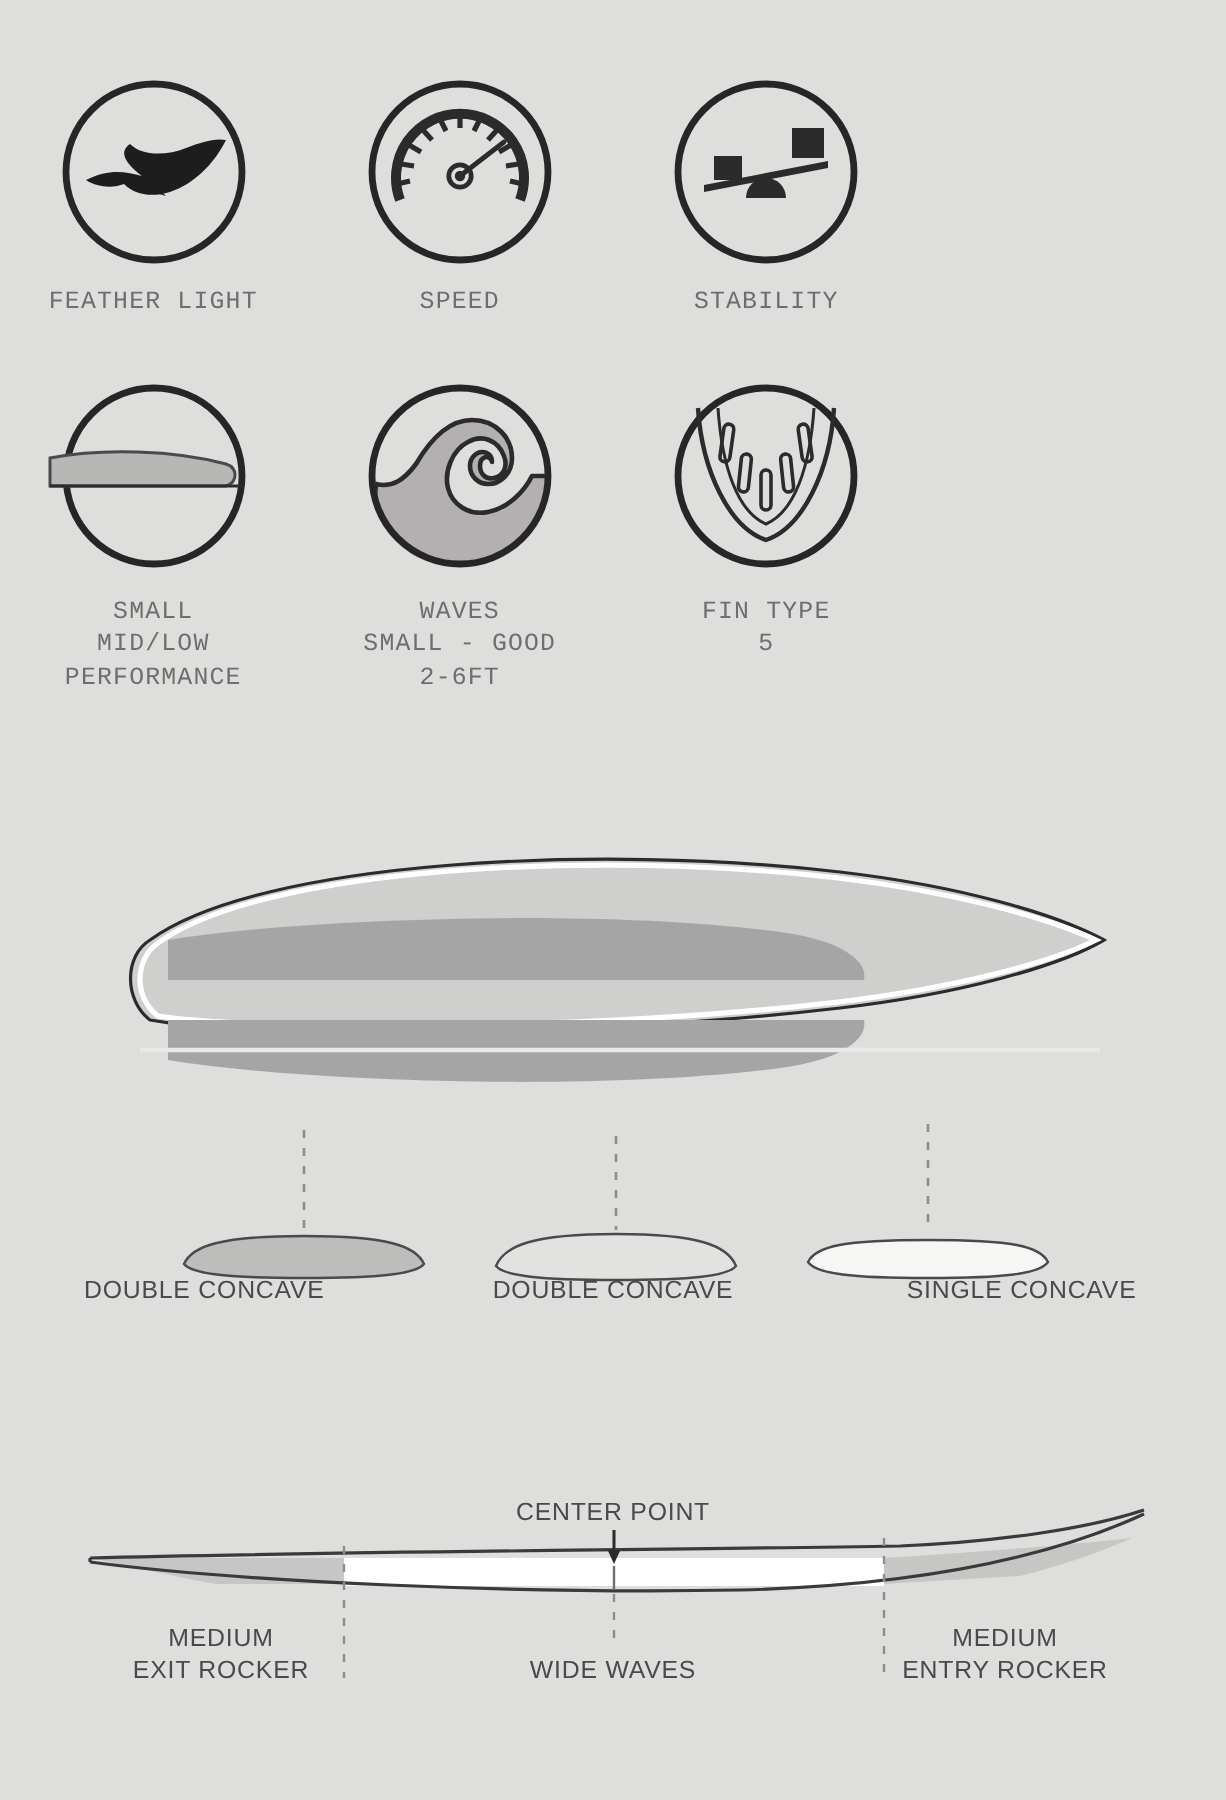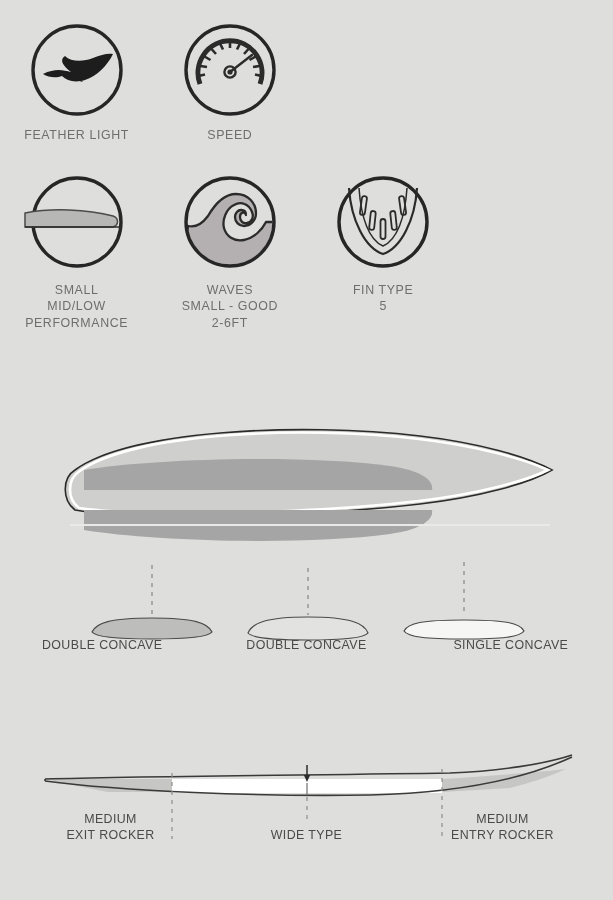--- a/index.html
+++ b/index.html
@@ -12,23 +12,24 @@
     background: #dededc;
     font-family: "Liberation Sans", sans-serif;
     color: #6e6e6e;
     overflow: hidden;
     position: relative;
   }
 
   
   .feature-grid {
     position: absolute;
-    top: 0;
+    top: 16px;
     left: 0;
     width: 613px;
+    font-family: Liberation Mono, monospace;
   }
   .feature-row {
     display: flex;
     width: 613px;
   }
   .feature-cell {
     width: 153.25px;
     display: flex;
     flex-direction: column;
     align-items: center;
@@ -153,20 +154,32 @@
             <line x1="79.5" y1="54" x2="73" y2="52.5"></line>
           </g>
           <line x1="48" y1="50" x2="70" y2="33" stroke="#2b2b2b" stroke-width="2.4" stroke-linecap="round"></line>
           <circle cx="48" cy="50" r="5.6" fill="none" stroke="#2b2b2b" stroke-width="2.4"></circle>
           <circle cx="48" cy="50" r="2.6" fill="#2b2b2b"></circle>
         </svg>
       </div>
       <div class="feature-label">SPEED</div>
     </div>
 
+    <div class="feature-cell">
+      <div class="icon-circle">
+        <svg viewBox="0 0 96 96">
+          <circle cx="48" cy="48" r="44" fill="none" stroke="#262626" stroke-width="3.4"></circle>
+          <rect x="22" y="40" width="14" height="12" fill="#2b2b2b"></rect>
+          <rect x="61" y="26" width="16" height="15" fill="#2b2b2b"></rect>
+          <polygon points="17,54.5 79,42.5 79,46 17,58" fill="#2b2b2b"></polygon>
+          <path d="M38 61 A10 10 0 0 1 58 61 Z" fill="#2b2b2b"></path>
+        </svg>
+      </div>
+      <div class="feature-label">STABILITY</div>
+    </div>
 
   </div>
 
   <div class="feature-row row-2">
 
     <div class="feature-cell">
       <div class="icon-circle">
         <svg viewBox="0 0 96 96">
           <circle cx="48" cy="48" r="44" fill="none" stroke="#262626" stroke-width="3.4"></circle>
           <path d="M-4 39 C22 34 58 35 84 42 C90 44 90 51 84 53 L-4 53 Z" fill="#b7b7b5" stroke="#4a4a4a" stroke-width="1.5"></path>
@@ -298,18 +311,19 @@
       <line x1="307" y1="48" x2="307" y2="60" stroke="#6f6f6f" stroke-width="1.2"></line>
     </g>
 
     <g stroke="#8d8d8d" stroke-width="1.2" stroke-dasharray="4 5">
       <line x1="172" y1="38" x2="172" y2="104"></line>
       <line x1="442" y1="34" x2="442" y2="104"></line>
       <line x1="307" y1="62" x2="307" y2="86"></line>
     </g>
   </svg>
 
+  <div class="rocker-text" id="rocker-center-label">CENTER POINT</div>
   <div class="rocker-text" id="rocker-exit-label">MEDIUM
 EXIT ROCKER</div>
-  <div class="rocker-text" id="rocker-wide-label">WIDE TYPE</div>
+  <div class="rocker-text" id="rocker-wide-label">WIDE WAVES</div>
   <div class="rocker-text" id="rocker-entry-label">MEDIUM
 ENTRY ROCKER</div>
 </div>
 
 </body></html>

